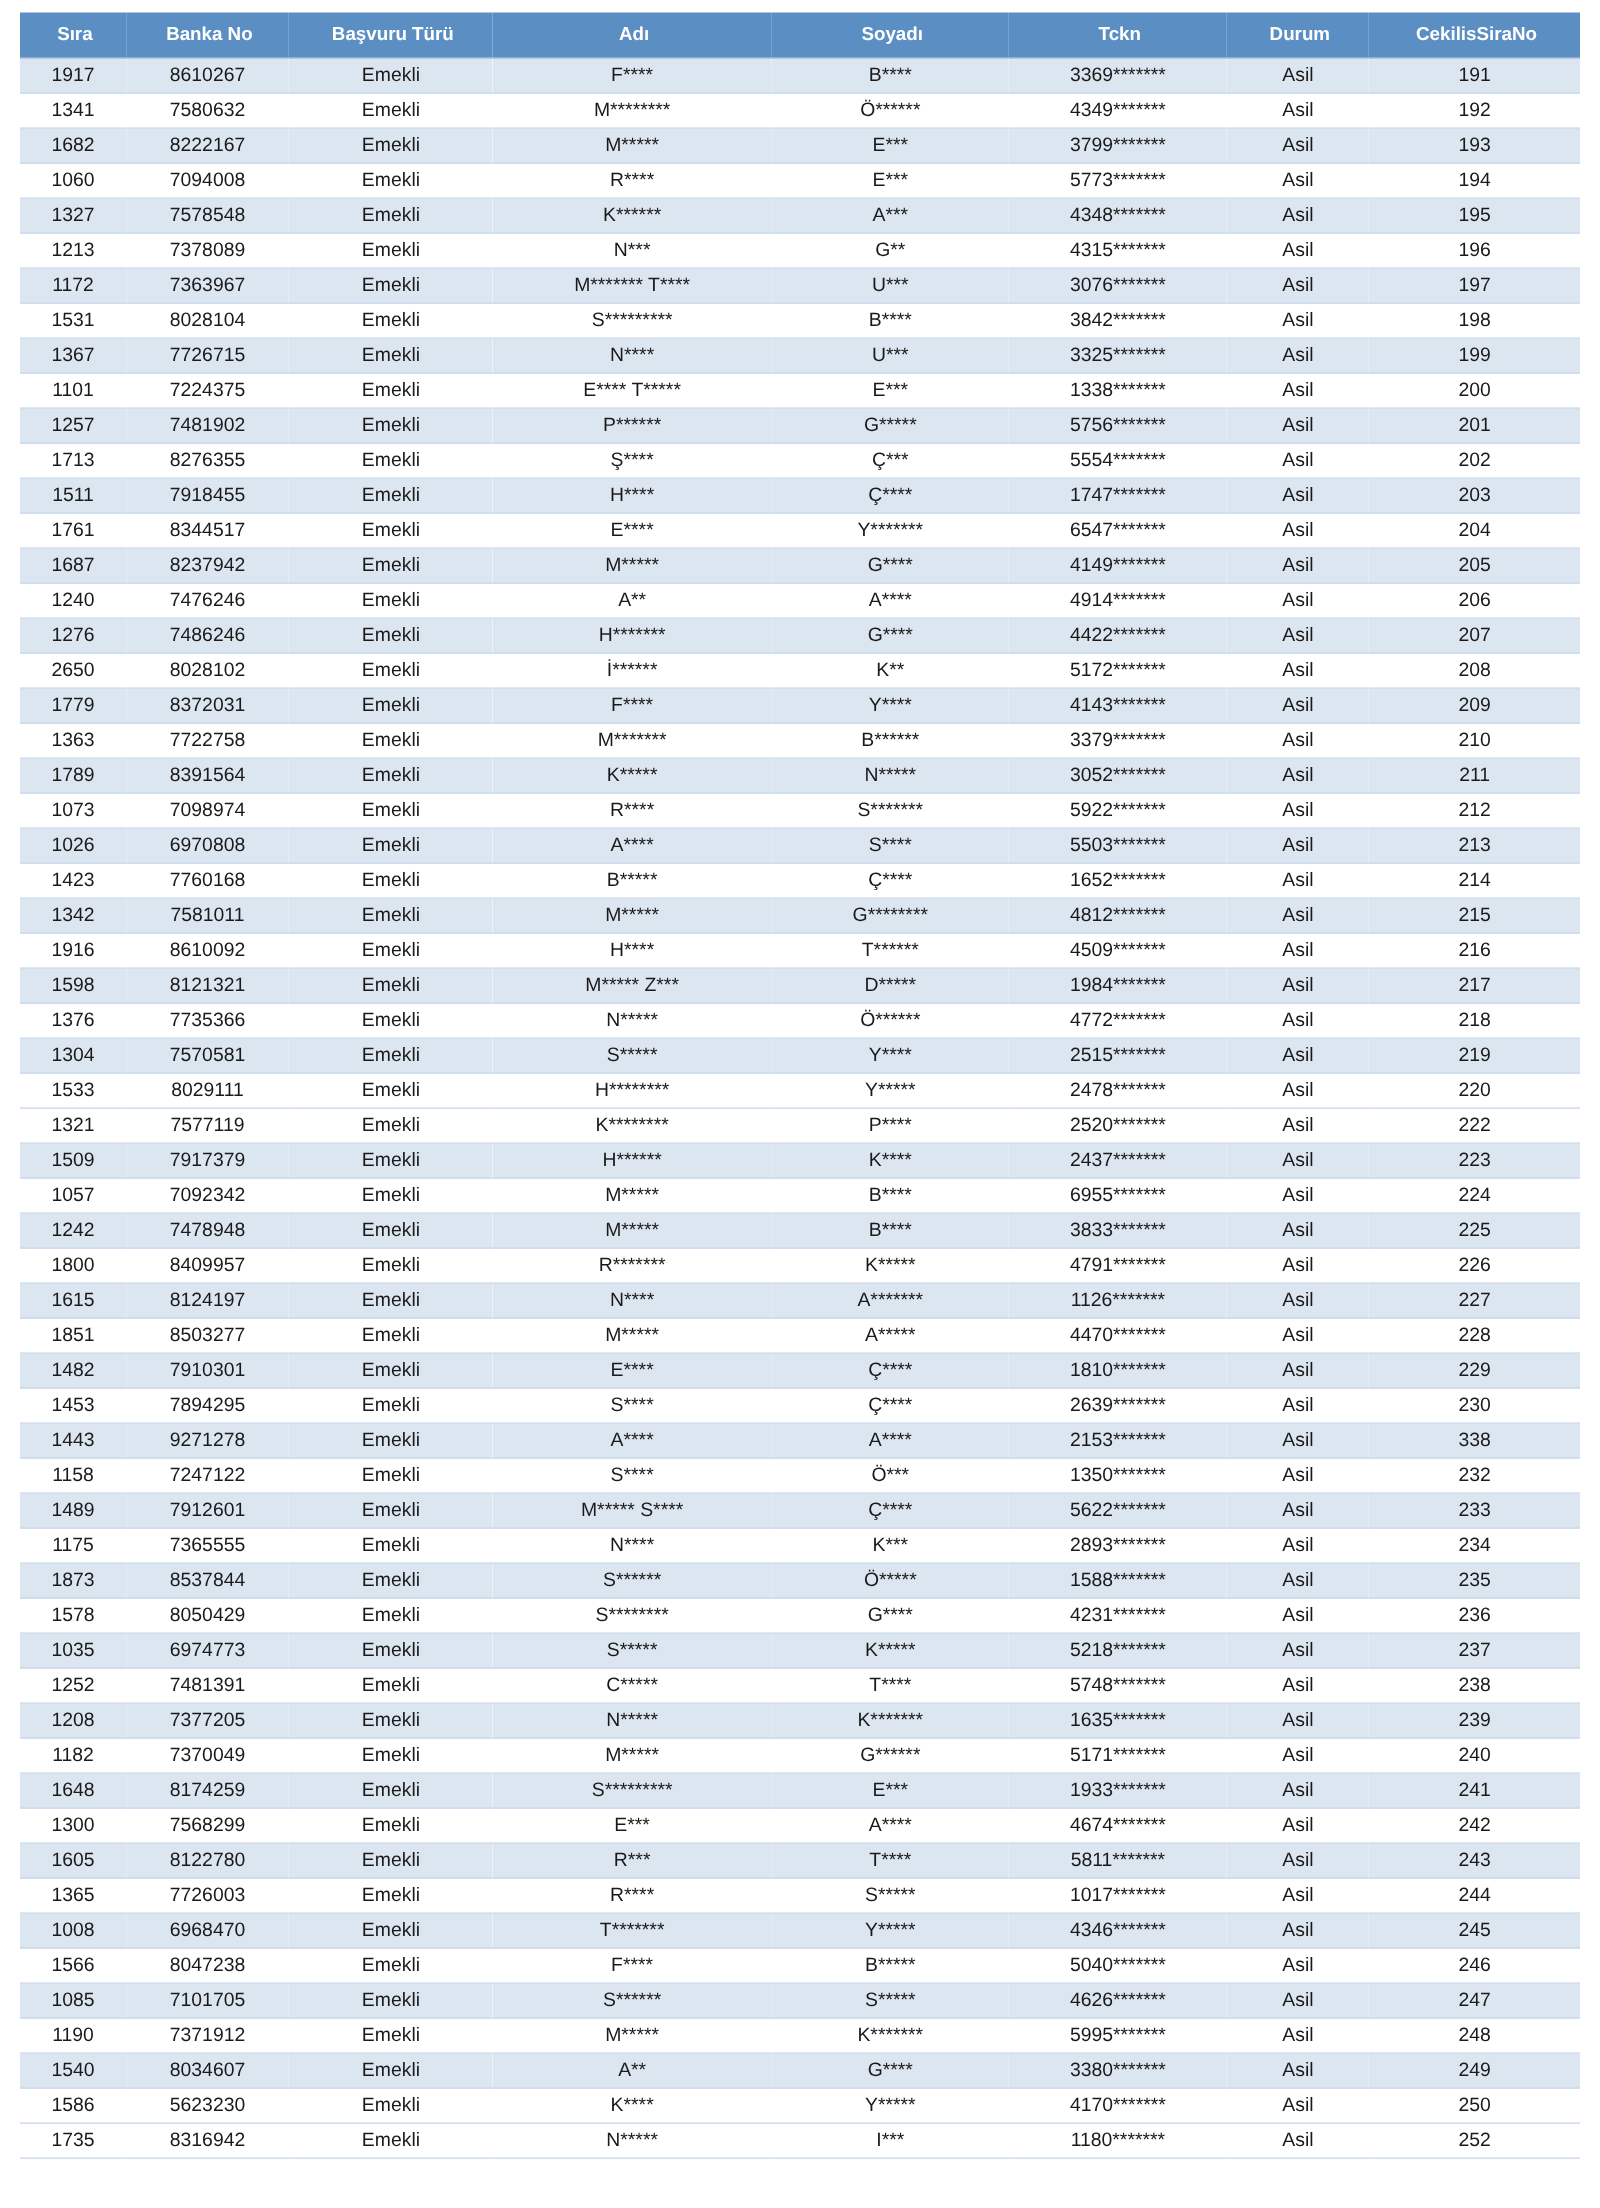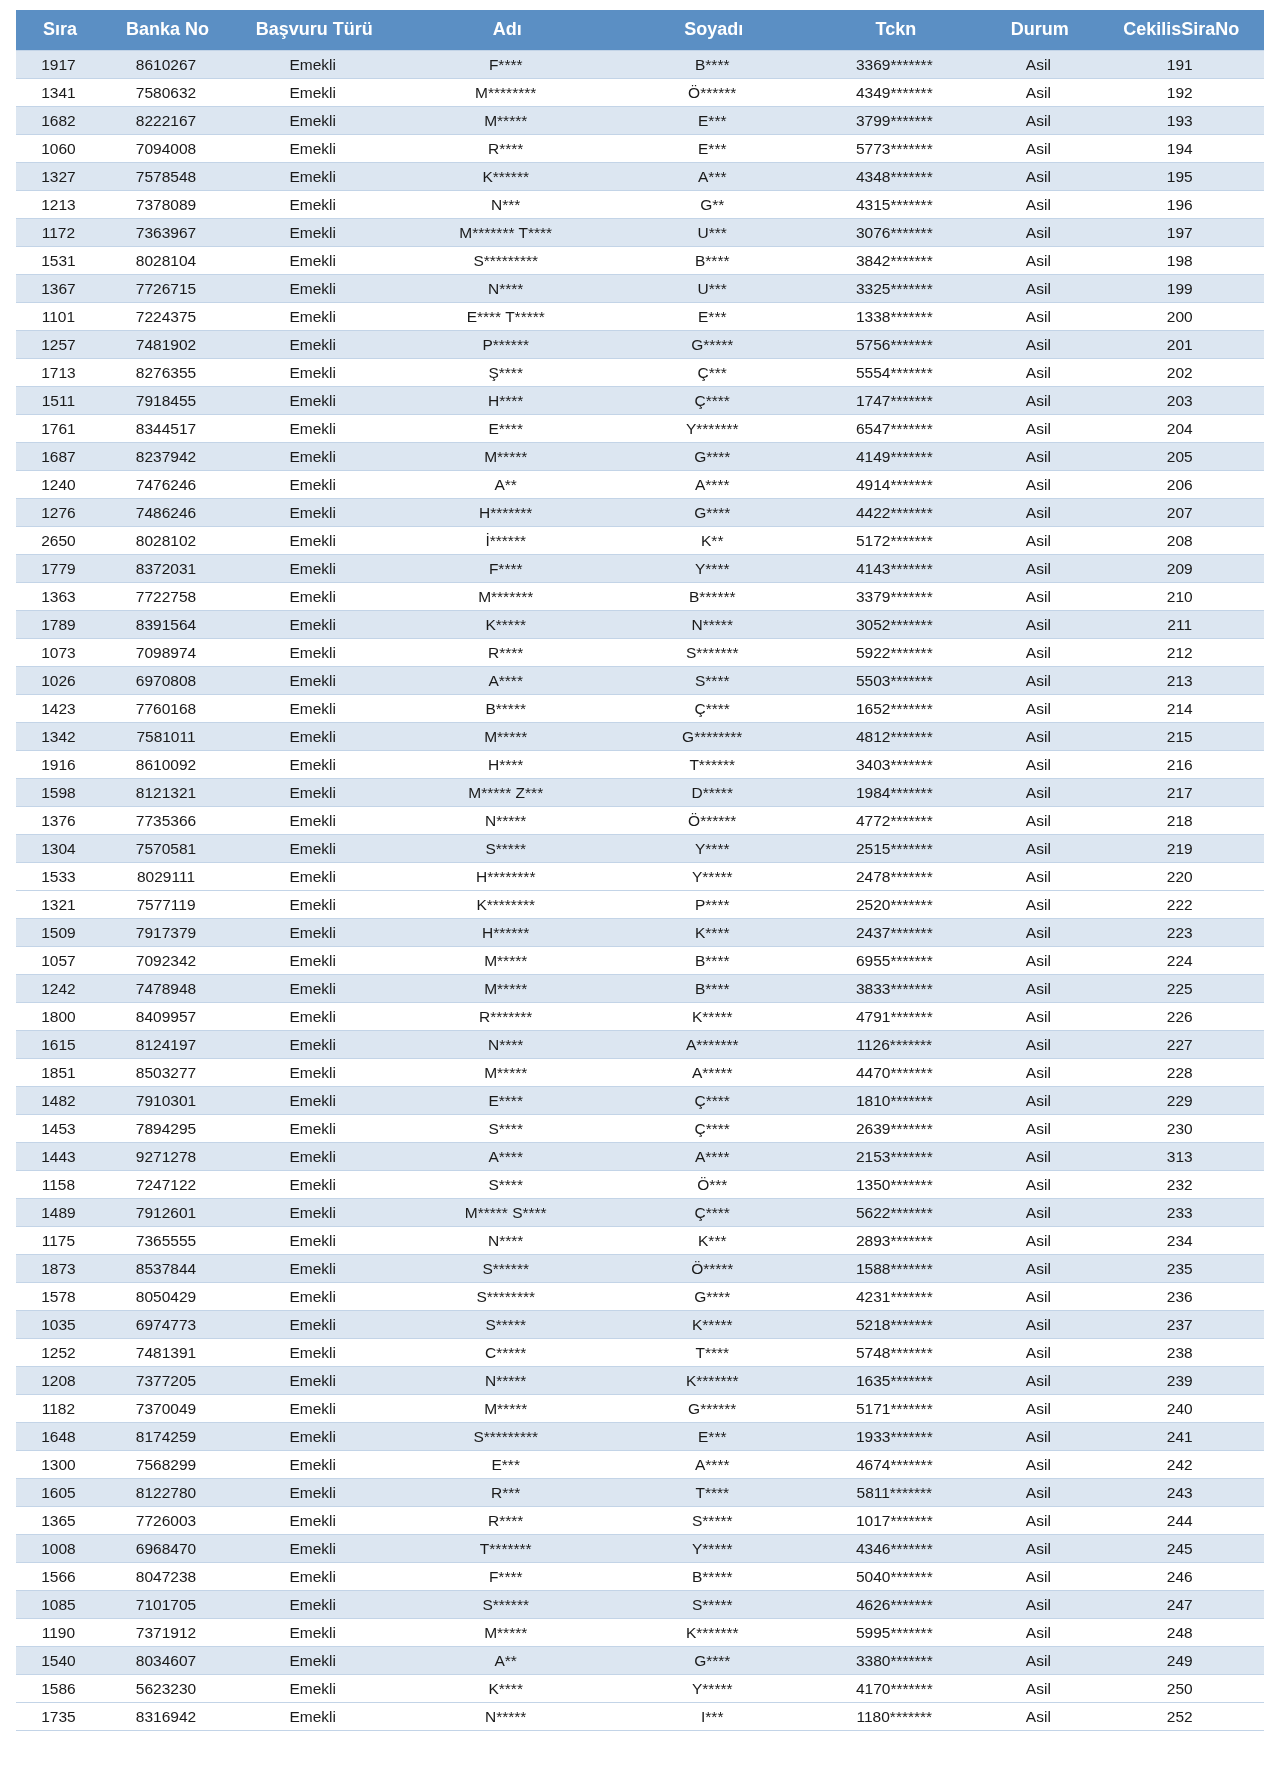--- a/index.html
+++ b/index.html
@@ -21,21 +21,21 @@
   table.data-table {
     border-collapse: collapse;
     table-layout: fixed;
     width: 1248px;
     font-size: 15.5px;
   }
   table.data-table thead th {
     background: #5b8fc4;
     color: #ffffff;
     font-weight: bold;
-    font-size: 18px;
+    font-size: 15px;
     text-align: center;
     padding: 9px 4px 10px 7px;
     border: none;
     white-space: nowrap;
   }
   table.data-table tbody td {
     text-align: center;
     padding: 2px 4px;
     height: 23px;
     color: #1a1a1a;
@@ -340,21 +340,21 @@
           <td class="col-tckn">4812*******</td>
           <td class="col-durum">Asil</td>
           <td class="col-cekilis">215</td>
         </tr>
         <tr class="row-odd">
           <td class="col-sira">1916</td>
           <td class="col-banka">8610092</td>
           <td class="col-basvuru">Emekli</td>
           <td class="col-adi">H****</td>
           <td class="col-soyadi">T******</td>
-          <td class="col-tckn">3403*******</td>
+          <td class="col-tckn">4509*******</td>
           <td class="col-durum">Asil</td>
           <td class="col-cekilis">216</td>
         </tr>
         <tr class="row-even">
           <td class="col-sira">1598</td>
           <td class="col-banka">8121321</td>
           <td class="col-basvuru">Emekli</td>
           <td class="col-adi">M***** Z***</td>
           <td class="col-soyadi">D*****</td>
           <td class="col-tckn">1984*******</td>
@@ -482,21 +482,21 @@
           <td class="col-cekilis">230</td>
         </tr>
         <tr class="row-even">
           <td class="col-sira">1443</td>
           <td class="col-banka">9271278</td>
           <td class="col-basvuru">Emekli</td>
           <td class="col-adi">A****</td>
           <td class="col-soyadi">A****</td>
           <td class="col-tckn">2153*******</td>
           <td class="col-durum">Asil</td>
-          <td class="col-cekilis">313</td>
+          <td class="col-cekilis">338</td>
         </tr>
         <tr class="row-odd">
           <td class="col-sira">1158</td>
           <td class="col-banka">7247122</td>
           <td class="col-basvuru">Emekli</td>
           <td class="col-adi">S****</td>
           <td class="col-soyadi">Ö***</td>
           <td class="col-tckn">1350*******</td>
           <td class="col-durum">Asil</td>
           <td class="col-cekilis">232</td>

